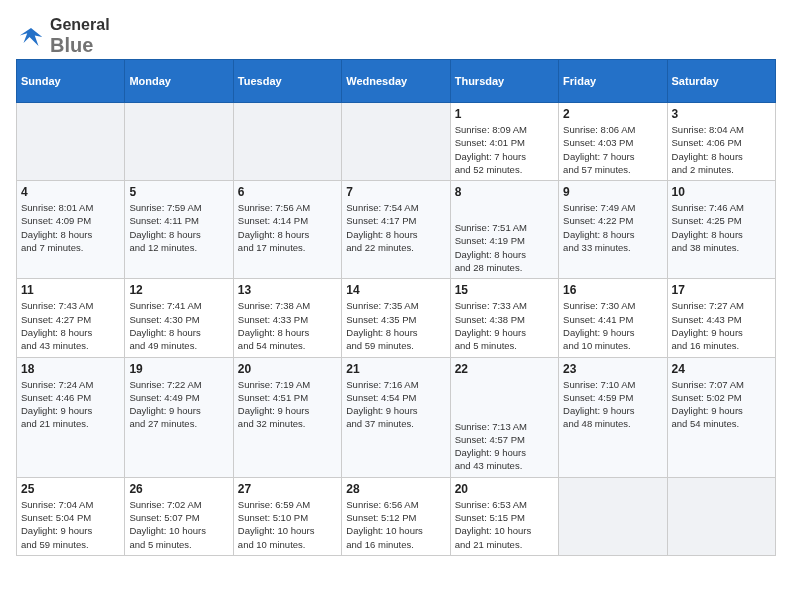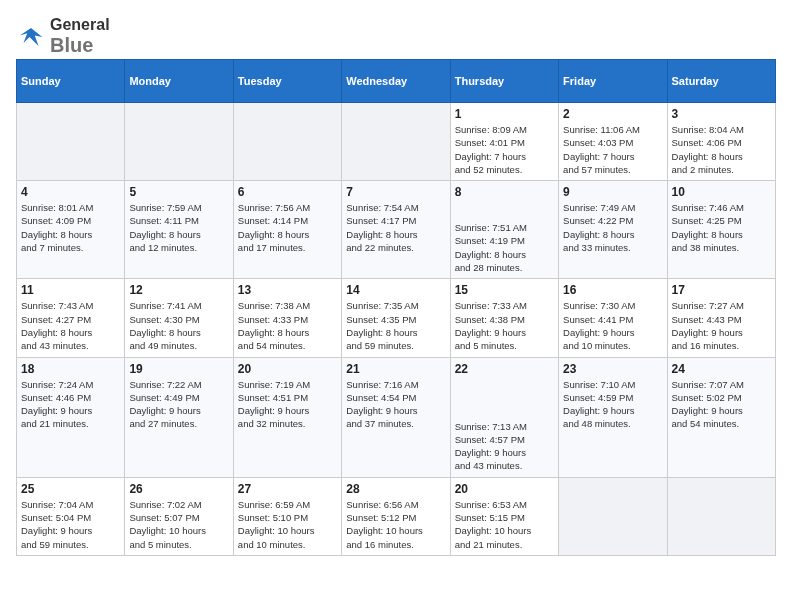--- a/index.html
+++ b/index.html
@@ -117,21 +117,21 @@
         <td class="empty-cell"></td>
         <td>
           <div class="day-number">1</div>
           <div class="day-detail" style="white-space: pre-line;">Sunrise: 8:09 AM
 Sunset: 4:01 PM
 Daylight: 7 hours
 and 52 minutes.</div>
         </td>
         <td>
           <div class="day-number">2</div>
-          <div class="day-detail" style="white-space: pre-line;">Sunrise: 11:06 AM
+          <div class="day-detail" style="white-space: pre-line;">Sunrise: 8:06 AM
 Sunset: 4:03 PM
 Daylight: 7 hours
 and 57 minutes.</div>
         </td>
         <td>
           <div class="day-number">3</div>
           <div class="day-detail" style="white-space: pre-line;">Sunrise: 8:04 AM
 Sunset: 4:06 PM
 Daylight: 8 hours
 and 2 minutes.</div>

